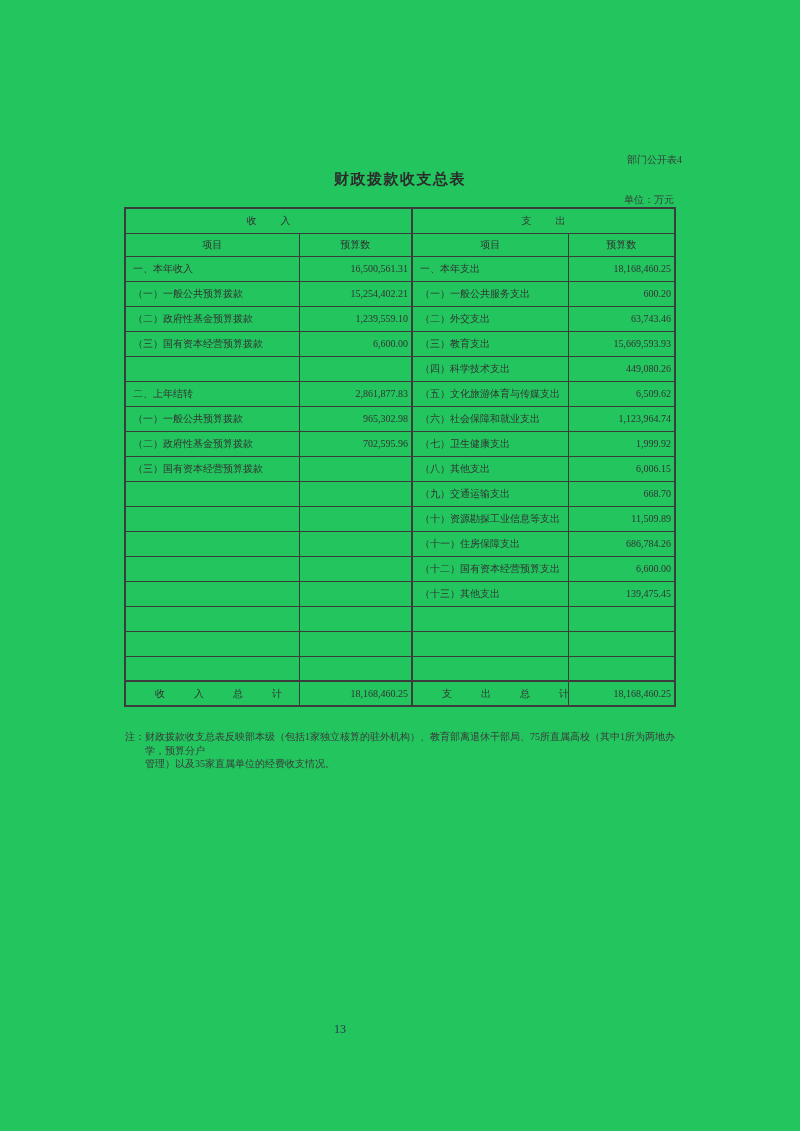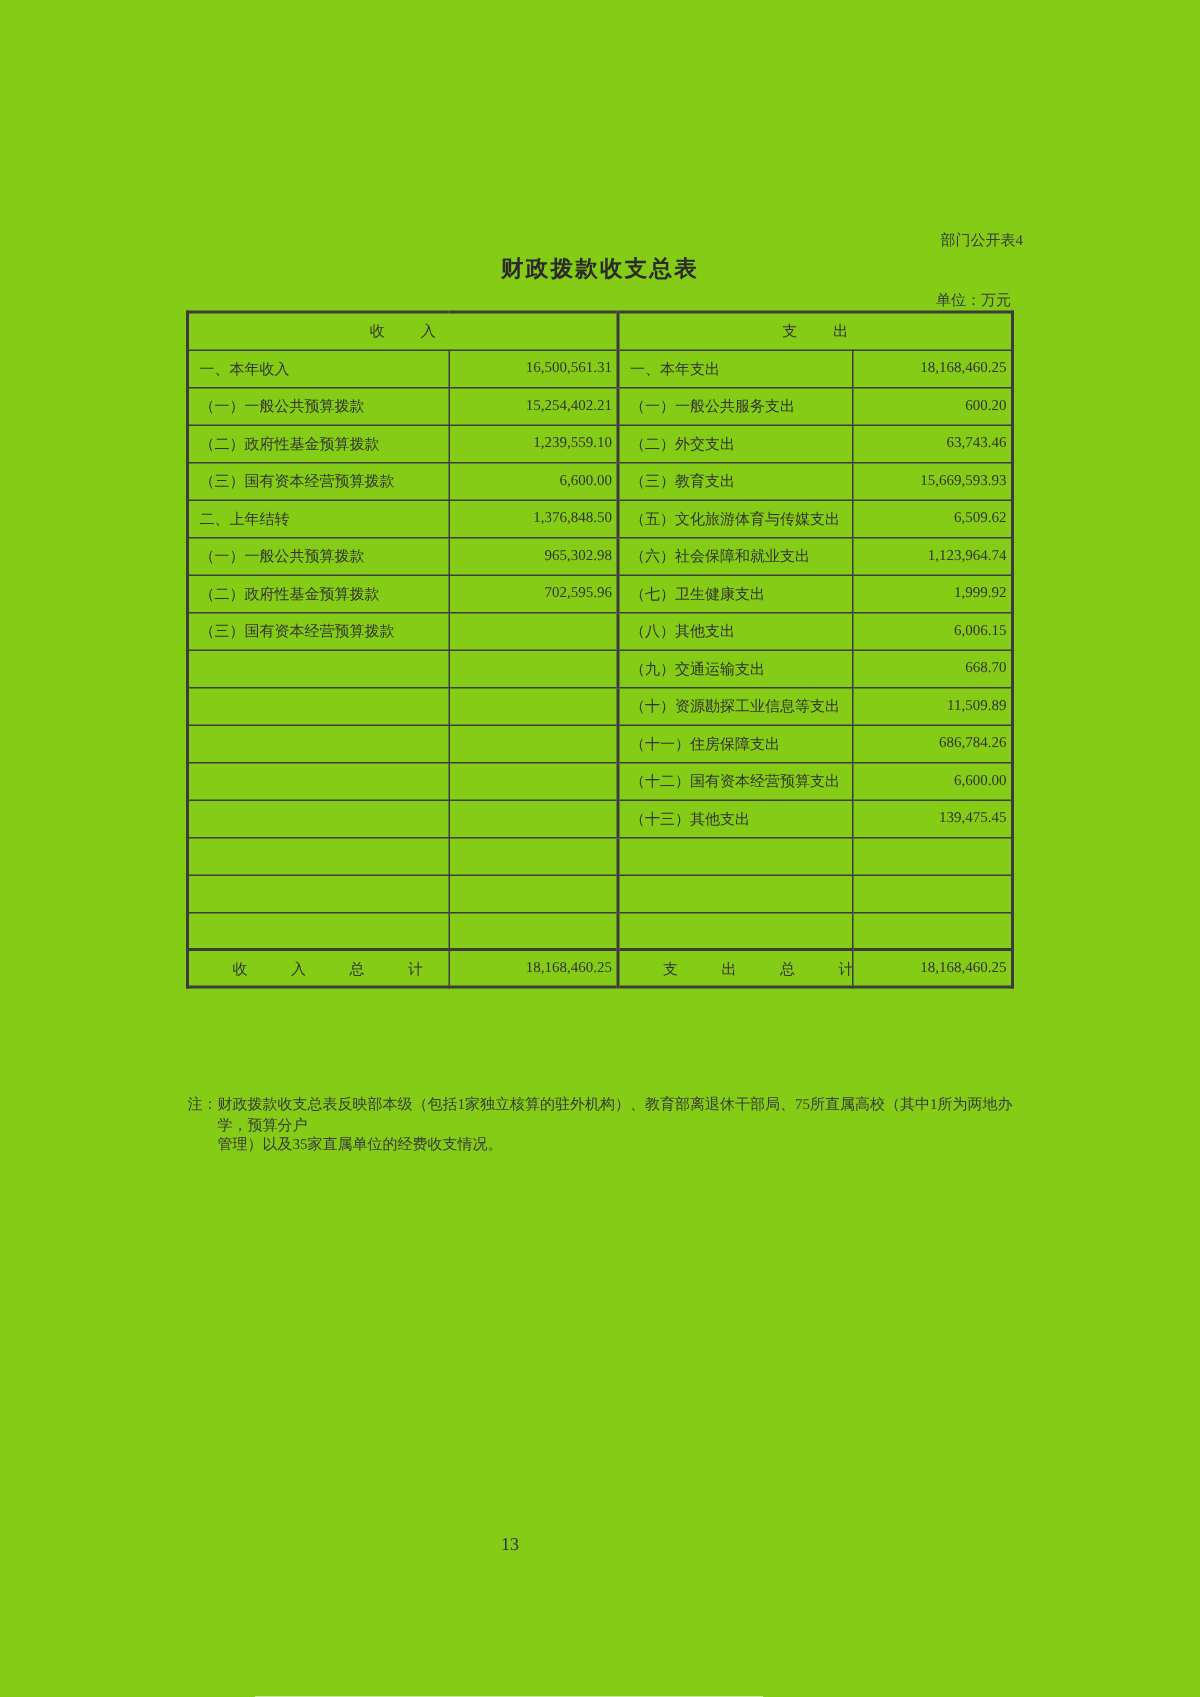--- a/index.html
+++ b/index.html
@@ -5,21 +5,21 @@
   * { margin: 0; padding: 0; box-sizing: border-box; }
   html, body { background: #ffffff; }
   body {
     font-family: "Liberation Serif", "DejaVu Serif", serif;
     color: #2e2e2e;
   }
   .page {
     position: relative;
     width: 800px;
     height: 1131px;
-    background: #84cc16;
+    background: #22c55e;
     overflow: hidden;
   }
   .doc-label {
     position: absolute;
     top: 153px;
     right: 118px;
     font-size: 10px;
     color: #3a3a3a;
   }
   .title {
@@ -108,20 +108,26 @@
         <col style="width:174px">
         <col style="width:113px">
         <col style="width:156px">
         <col style="width:107px">
       </colgroup>
       <thead>
         <tr>
           <th class="group spread-a" colspan="2">收入</th>
           <th class="group spread-a mid" colspan="2">支出</th>
         </tr>
+        <tr>
+          <th class="colhead">项目</th>
+          <th class="colhead">预算数</th>
+          <th class="colhead mid">项目</th>
+          <th class="colhead">预算数</th>
+        </tr>
       </thead>
       <tbody>
           <tr>
             <td class="item">一、本年收入</td>
             <td class="value">16,500,561.31</td>
             <td class="item mid">一、本年支出</td>
             <td class="value">18,168,460.25</td>
           </tr>
           <tr>
             <td class="item">（一）一般公共预算拨款</td>
@@ -135,22 +141,28 @@
             <td class="item mid">（二）外交支出</td>
             <td class="value">63,743.46</td>
           </tr>
           <tr>
             <td class="item">（三）国有资本经营预算拨款</td>
             <td class="value">6,600.00</td>
             <td class="item mid">（三）教育支出</td>
             <td class="value">15,669,593.93</td>
           </tr>
           <tr>
+            <td class="item"></td>
+            <td class="value"></td>
+            <td class="item mid">（四）科学技术支出</td>
+            <td class="value">449,080.26</td>
+          </tr>
+          <tr>
             <td class="item">二、上年结转</td>
-            <td class="value">1,376,848.50</td>
+            <td class="value">2,861,877.83</td>
             <td class="item mid">（五）文化旅游体育与传媒支出</td>
             <td class="value">6,509.62</td>
           </tr>
           <tr>
             <td class="item">（一）一般公共预算拨款</td>
             <td class="value">965,302.98</td>
             <td class="item mid">（六）社会保障和就业支出</td>
             <td class="value">1,123,964.74</td>
           </tr>
           <tr>

